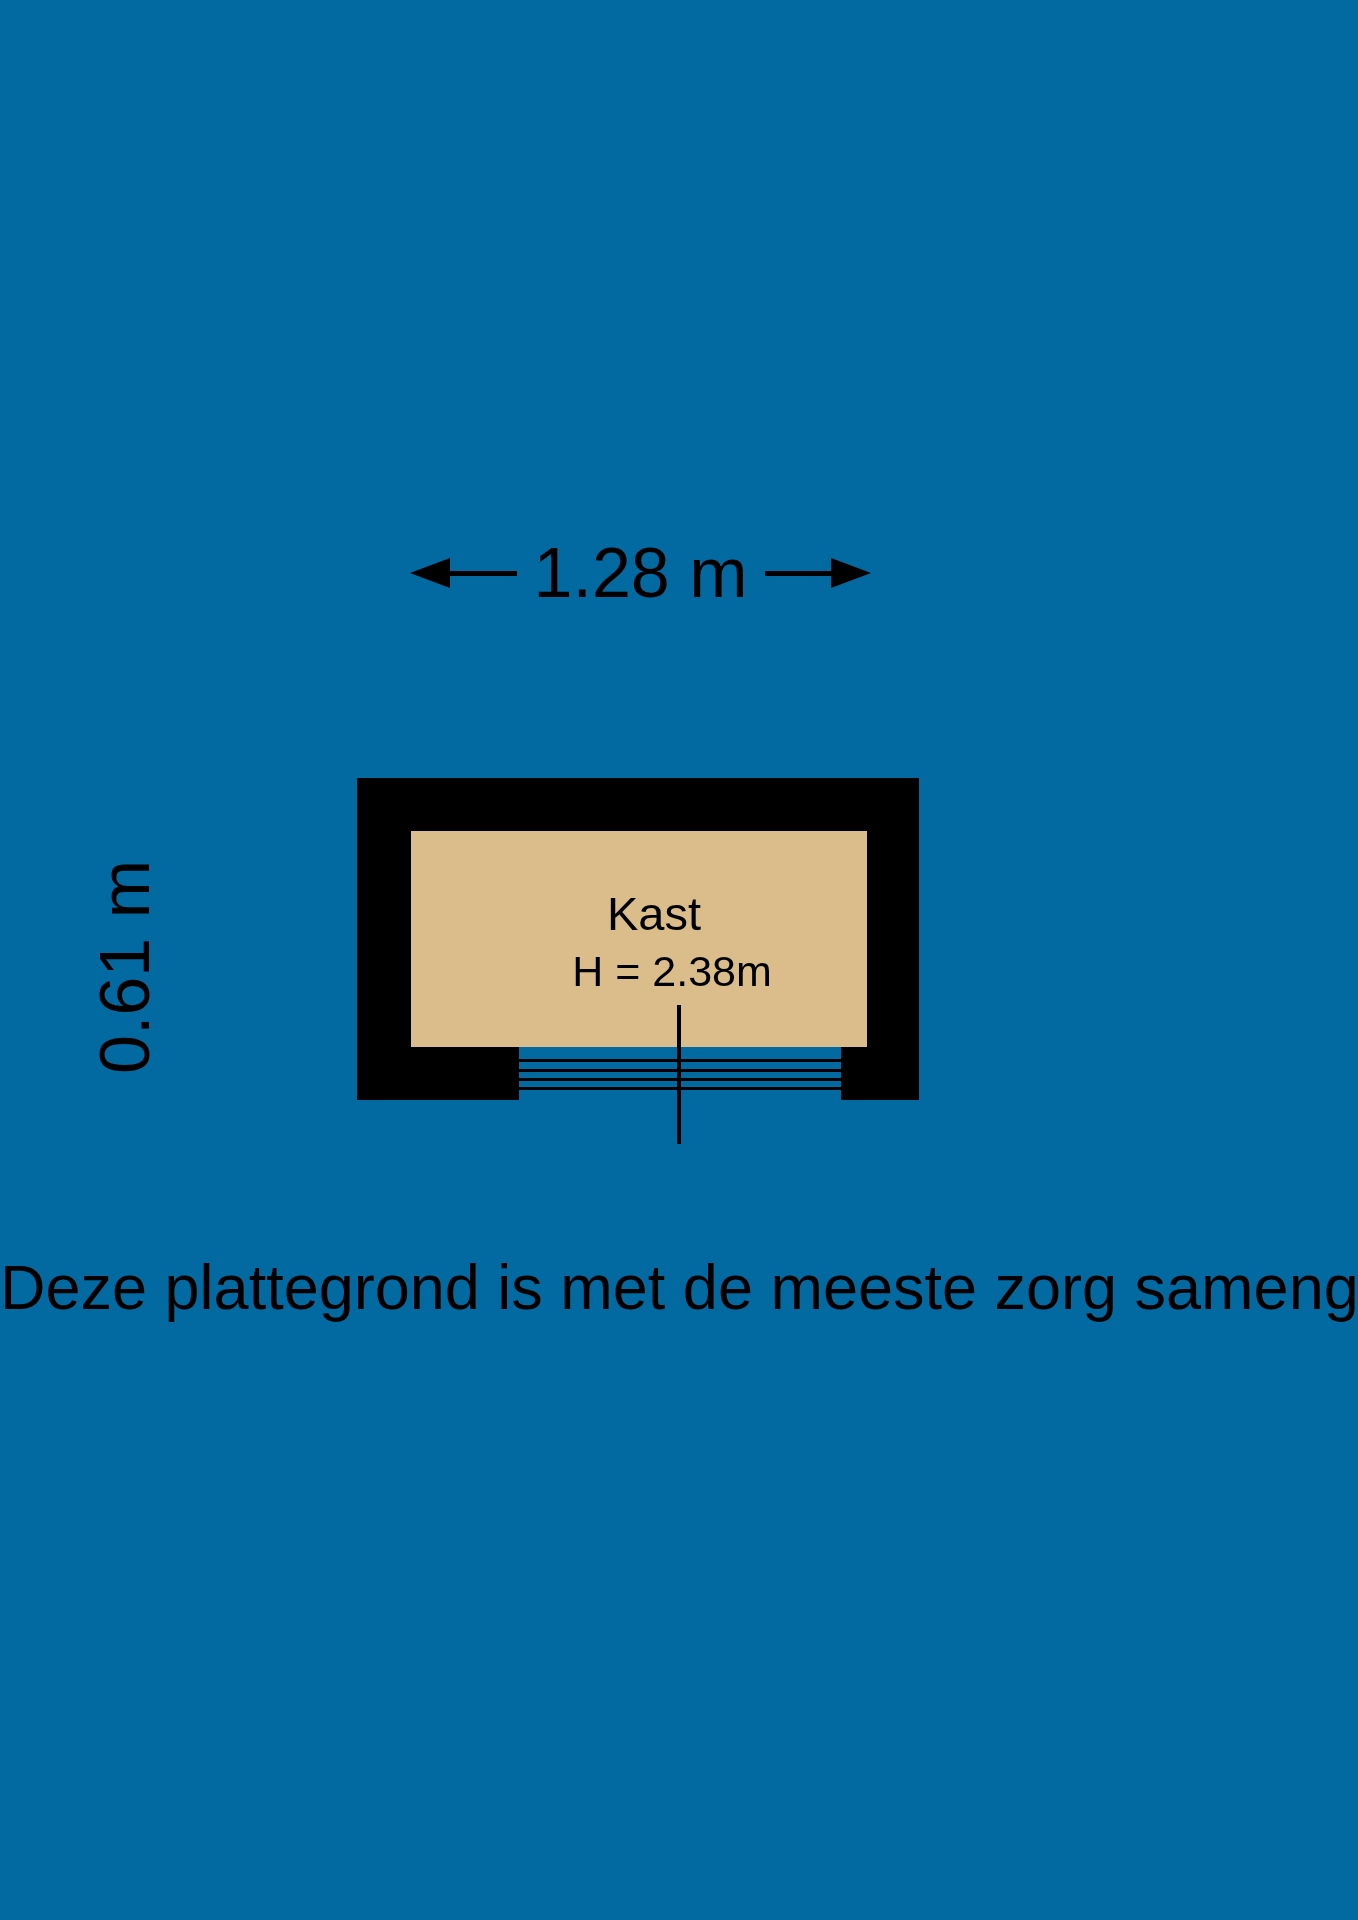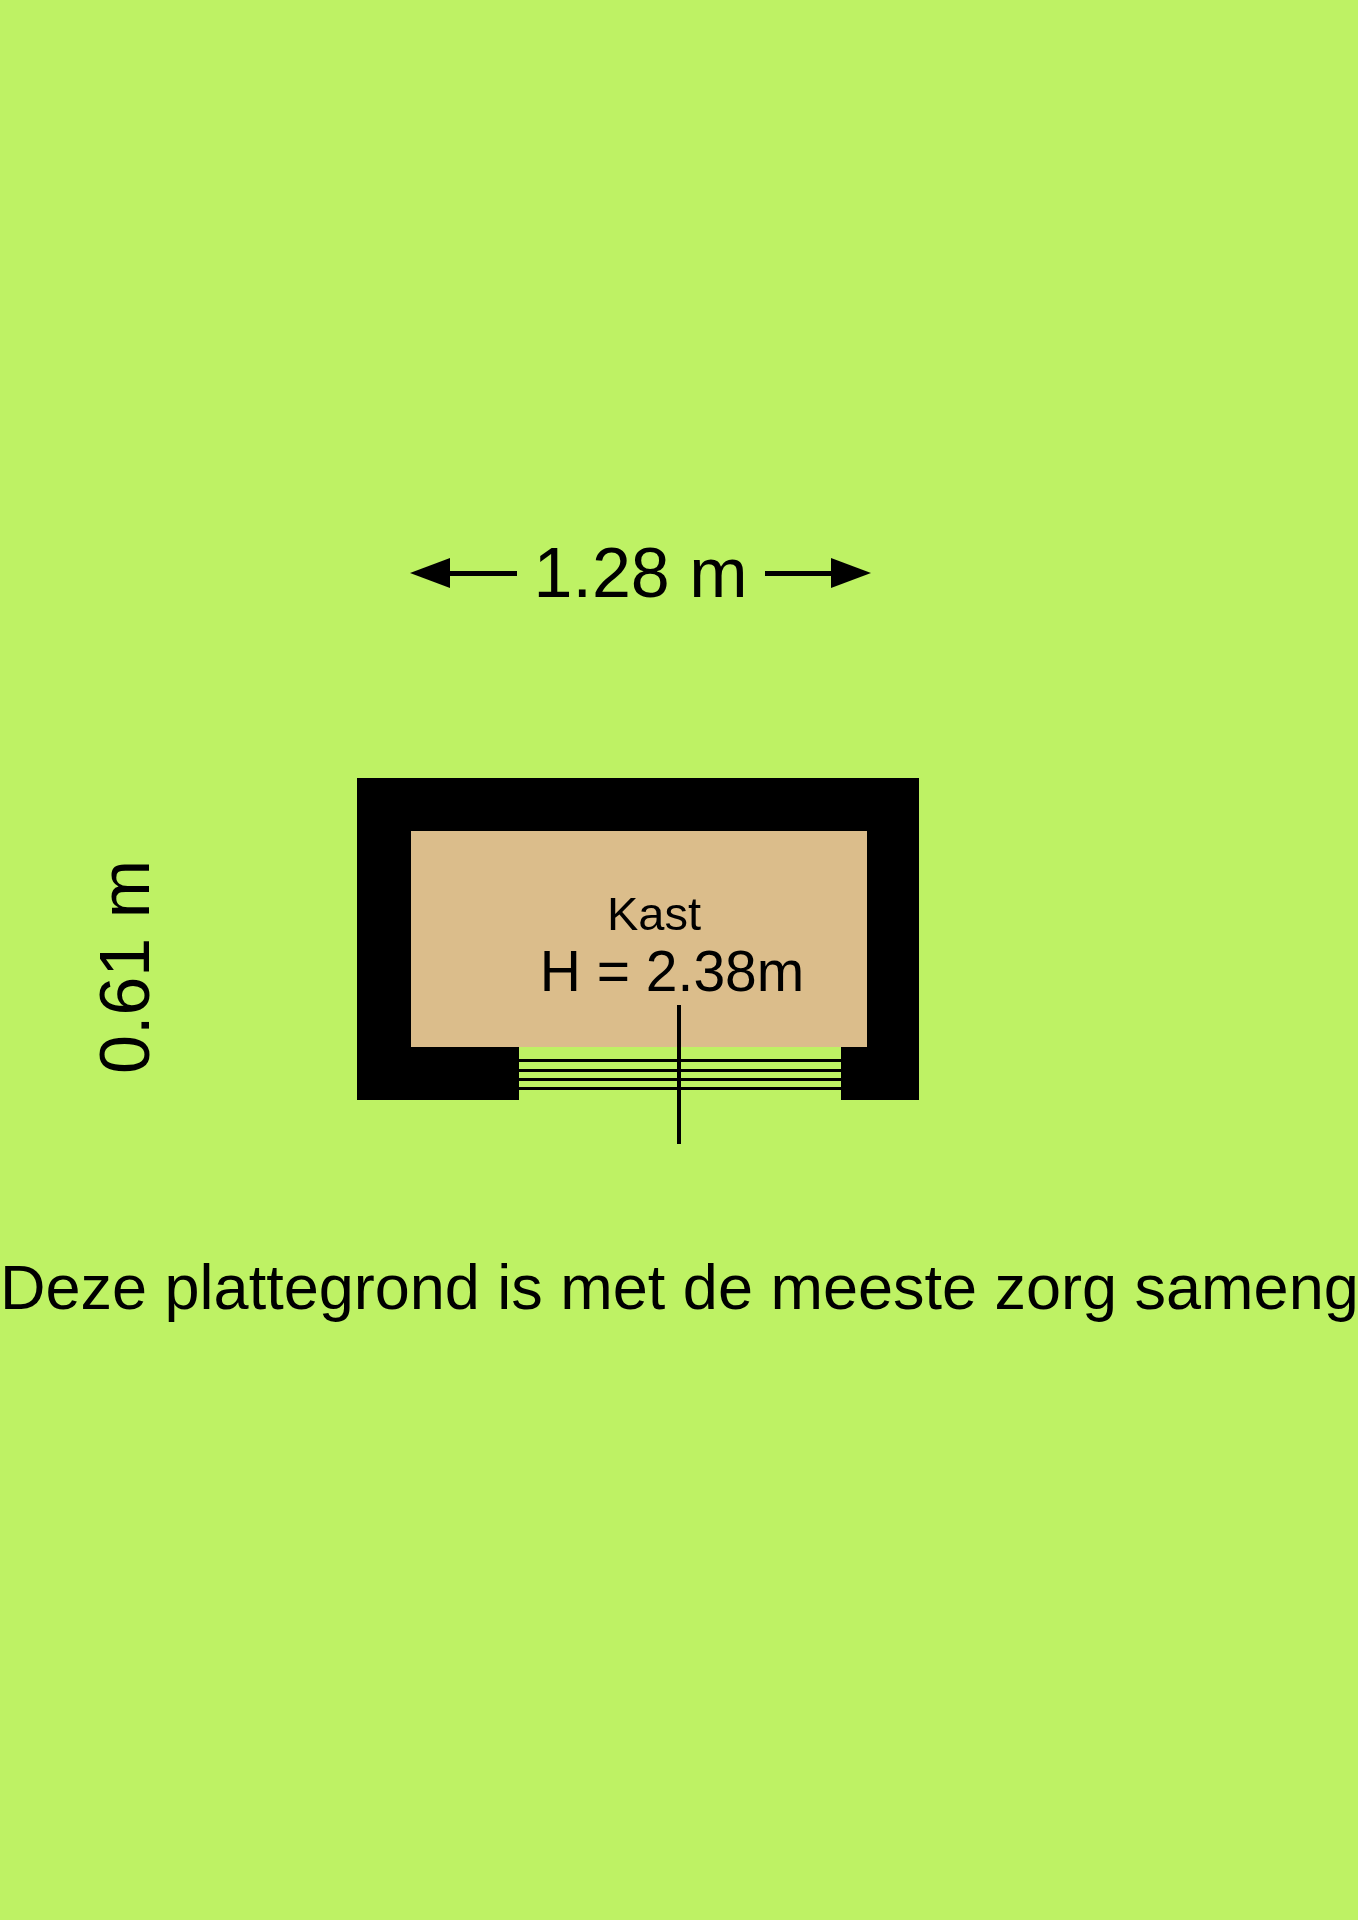--- a/index.html
+++ b/index.html
@@ -4,21 +4,21 @@
 <style>
   html, body {
     margin: 0;
     padding: 0;
     background: #ffffff;
   }
   #canvas {
     position: relative;
     width: 1358px;
     height: 1920px;
-    background: #bef264;
+    background: #0369a1;
     overflow: hidden;
     font-family: "Liberation Sans", "DejaVu Sans", sans-serif;
     color: #000000;
   }
   .abs { position: absolute; }
 
   
   .dim-width {
     left: 410px;
     top: 558px;
@@ -81,21 +81,21 @@
   .room-label {
     left: 654px; top: 913px;
     transform: translate(-50%, -50%);
     font-size: 47px;
     line-height: 1;
     white-space: nowrap;
   }
   .room-height-label {
     left: 672px; top: 971px;
     transform: translate(-50%, -50%);
-    font-size: 57px;
+    font-size: 43px;
     line-height: 1;
     white-space: nowrap;
   }
 
   .door-tracks {
     left: 519px; top: 1047px;
     width: 322px; height: 53px;
   }
   .door-track-line {
     position: absolute;

